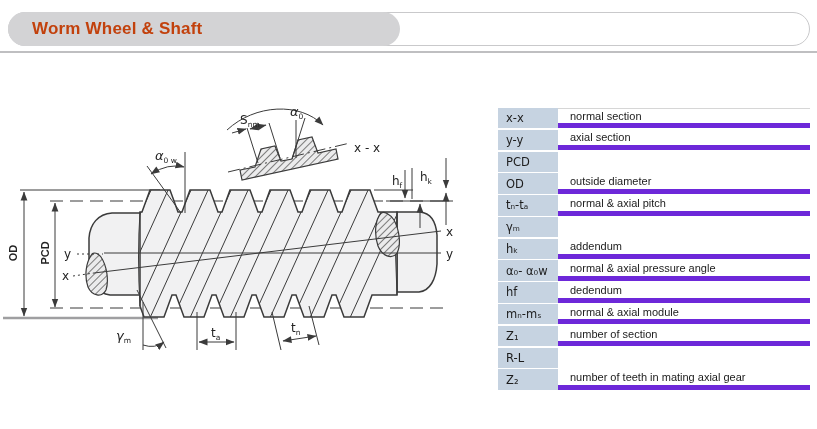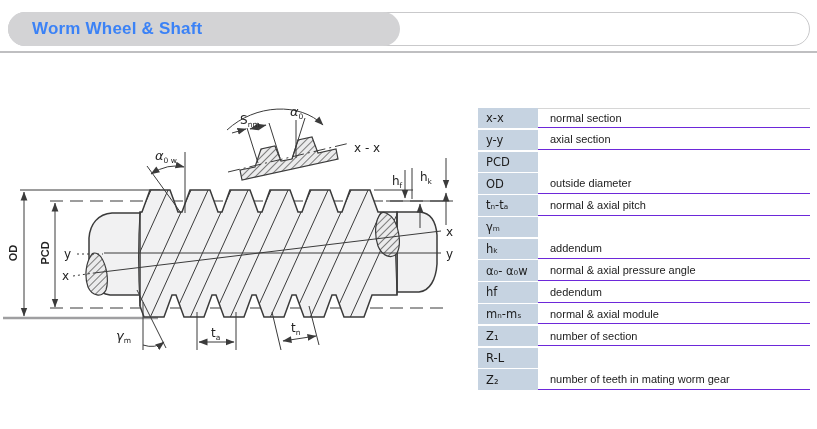--- a/index.html
+++ b/index.html
@@ -11,48 +11,48 @@
   .banner-outer{
     position:absolute;left:8px;top:12px;width:802px;height:34px;
     background:#ffffff;border:1px solid #c9c9cb;border-radius:17px;box-sizing:border-box;
   }
   .banner-accent{
     position:absolute;left:8px;top:12px;width:392px;height:34px;
     background:#d3d3d5;border-radius:17px;
   }
   .banner-title{
     position:absolute;left:32px;top:12px;height:34px;line-height:34px;margin:0;
-    font-size:17px;font-weight:bold;color:#3b82f6;letter-spacing:.2px;
+    font-size:17px;font-weight:bold;color:#c2410c;letter-spacing:.2px;
   }
   .header-rule{
     position:absolute;left:0;top:51px;width:817px;height:2px;background:#bfbfc1;
   }
   
   .diagram{position:absolute;left:0;top:58px;}
   .thin{stroke:#3b3b3b;stroke-width:1;fill:none;}
   .metal{fill:#f1f1f2;stroke:#3b3b3b;stroke-width:1.5;}
   .hatched{fill:url(#hatch);stroke:#3b3b3b;stroke-width:1.2;}
   .dash{stroke:#3b3b3b;stroke-width:1;fill:none;stroke-dasharray:13 7;}
   .dashdot{stroke:#3b3b3b;stroke-width:1;fill:none;stroke-dasharray:12 4 2 4;}
   .dot{stroke:#3b3b3b;stroke-width:1;fill:none;stroke-dasharray:2 3;}
   .gbase{stroke:#9f9fa1;stroke-width:2.6;fill:none;}
   .lbl{font-family:"DejaVu Sans","Liberation Sans",sans-serif;font-size:12px;fill:#222;}
   .lbl-b{font-family:"Liberation Sans",sans-serif;font-size:11px;font-weight:bold;fill:#222;}
   .greek{font-family:"DejaVu Sans",sans-serif;font-style:italic;font-size:13px;fill:#222;}
   .sub{font-size:7.5px;font-style:normal;}
   
   .spec-table{position:absolute;left:478px;top:108px;width:332px;}
-  .trow{display:flex;height:20.4px;margin-bottom:1.4px;}
+  .trow{display:flex;height:20.4px;margin-bottom:1.4px;margin-left:20px;}
   .tsym{
     width:52px;flex:0 0 52px;background:#c6d3e1;display:flex;align-items:center;
     padding-left:8px;font-family:"DejaVu Sans","Liberation Sans",sans-serif;
     font-size:11.5px;color:#1c1c1c;
   }
   .tdesc{
-    flex:1;background:#ffffff;border-bottom:1px solid #6d28d9;display:flex;align-items:center;
+    flex:1;background:#ffffff;border-bottom:5px solid #6d28d9;display:flex;align-items:center;
     padding-left:12px;font-size:11px;color:#1b1b1b;
   }
   .trow:first-child .tdesc{border-top:1px solid #d6d6d6;}
 </style>
 </head>
 <body>
 
 <div class="stage">
 
   <div class="banner-outer"></div>
@@ -228,17 +228,17 @@
     </div>
     <div class="trow">
       <div class="tsym">Z₁</div>
       <div class="tdesc">number of section</div>
     </div>
     <div class="trow">
       <div class="tsym">R-L</div>
     </div>
     <div class="trow">
       <div class="tsym">Z₂</div>
-      <div class="tdesc">number of teeth in mating worm gear</div>
+      <div class="tdesc">number of teeth in mating axial gear</div>
     </div>
   </div>
 
 </div>
 
 </body></html>

